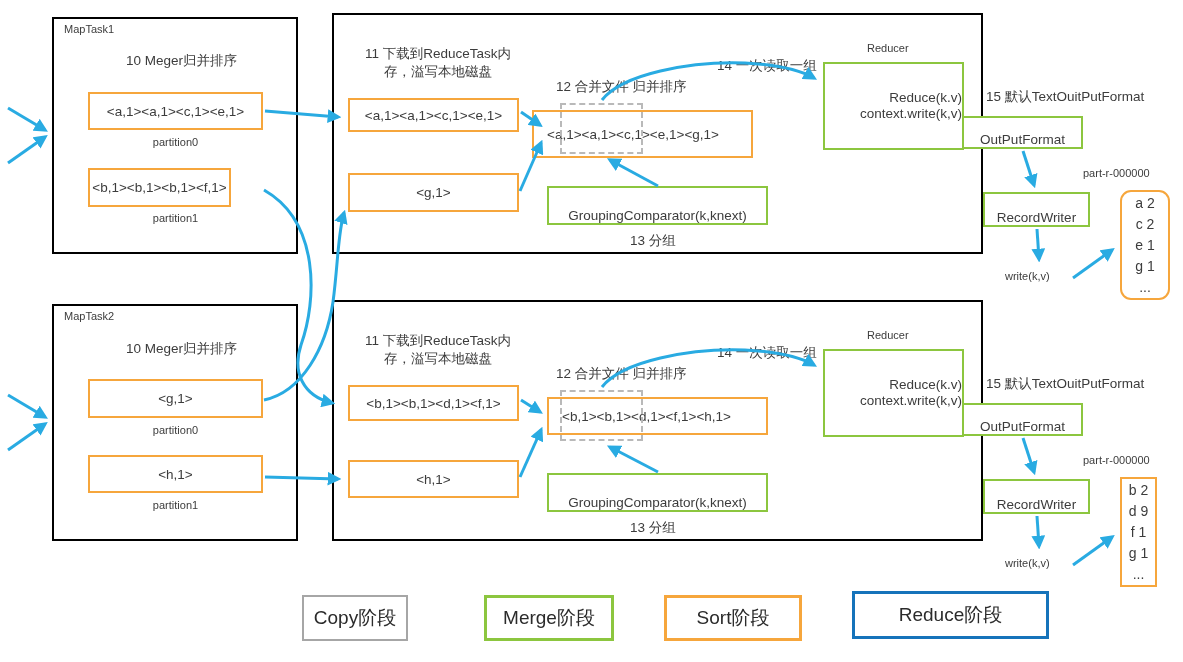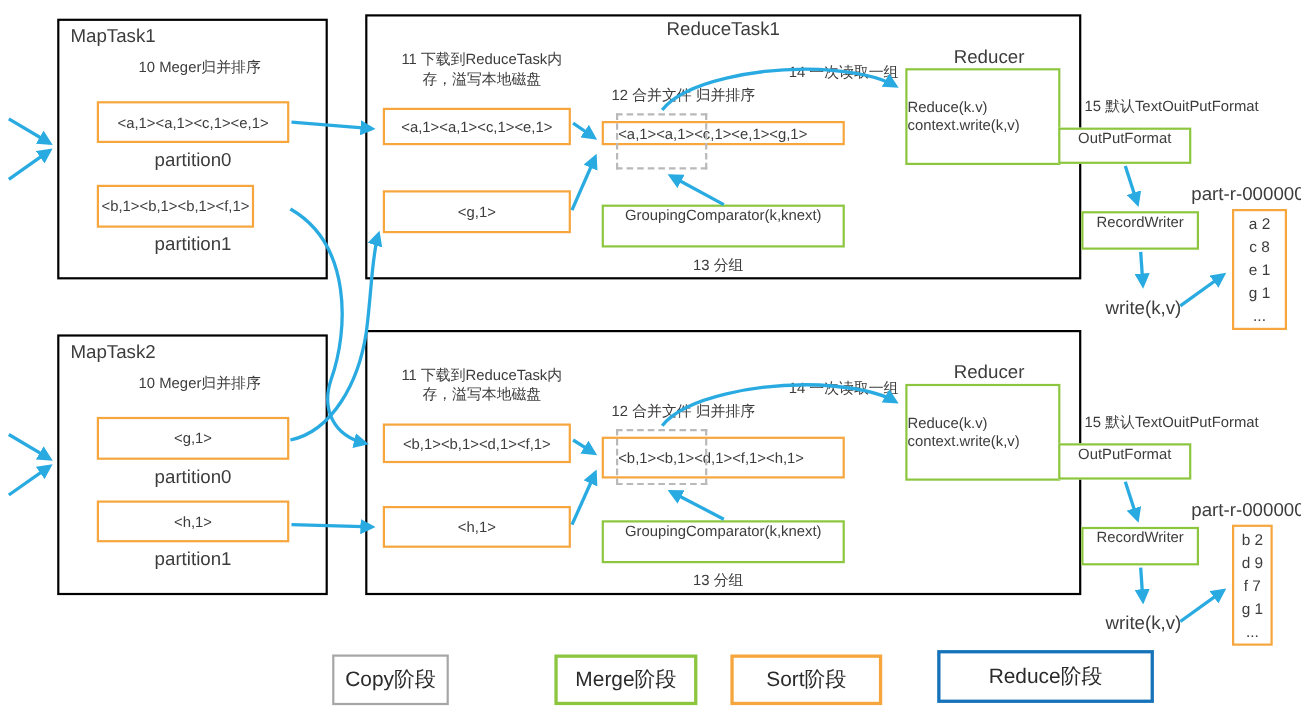--- a/index.html
+++ b/index.html
@@ -8,28 +8,28 @@
     font-family:"Liberation Sans", sans-serif; color:#3c3c3c; overflow:hidden;
   }
   .black-rect { position:absolute; border:2px solid #000; background:#fff; box-sizing:border-box; }
   .orange-box {
     position:absolute; border:2px solid #f6a63c; background:#fff; box-sizing:border-box;
     display:flex; align-items:center; justify-content:center;
     font-size:13.5px; color:#3c3c3c; white-space:nowrap; z-index:3;
   }
   .green-box {
     position:absolute; border:2px solid #8cc63f; background:#fff; box-sizing:border-box;
-    display:flex; align-items:flex-start; justify-content:center;
+    display:flex; align-items:flex-end; justify-content:center;
     font-size:13.5px; color:#3c3c3c; white-space:nowrap; z-index:4;
   }
   .dashed-box {
     position:absolute; border:2px dashed #b9b9b9; background:transparent;
     box-sizing:border-box; z-index:5;
   }
-  .lbl { position:absolute; font-size:17px; color:#3c3c3c; white-space:nowrap; z-index:3; }
+  .lbl { position:absolute; font-size:11px; color:#3c3c3c; white-space:nowrap; z-index:3; }
   .lbl-cn { font-size:13.5px; }
   .title-center { text-align:center; }
   .note-block { text-align:center; line-height:18px; }
   .merged-text { justify-content:flex-start; padding-left:13px; }
   .reducer-lines { flex-direction:column; line-height:16px; }
   .out-box { flex-direction:column; line-height:21px; font-size:14px; justify-content:center; }
   .legend-box {
     position:absolute; background:#fff; box-sizing:border-box; z-index:3;
     display:flex; align-items:center; justify-content:center;
     font-size:19px; color:#2b2b2b; white-space:nowrap;
@@ -51,46 +51,45 @@
 
   <div class="black-rect" style="left:52px; top:304px; width:246px; height:237px;"></div>
   <div class="lbl" style="left:64px; top:310px;">MapTask2</div>
   <div class="lbl lbl-cn" style="left:126px; top:340px;">10 Meger归并排序</div>
   <div class="orange-box" style="left:88px; top:379px; width:175px; height:39px;">&lt;g,1&gt;</div>
   <div class="lbl" style="left:88px; top:424px; width:175px; text-align:center;">partition0</div>
   <div class="orange-box" style="left:88px; top:455px; width:175px; height:38px;">&lt;h,1&gt;</div>
   <div class="lbl" style="left:88px; top:499px; width:175px; text-align:center;">partition1</div>
 
   <div class="black-rect" style="left:332px; top:13px; width:651px; height:241px;"></div>
-  <div class="lbl title-center" style="left:332px; top:17px; width:651px;">ReduceTask1</div>
   <div class="lbl lbl-cn note-block" style="left:350px; top:45px; width:176px;">
     <span>11 下载到ReduceTask内</span><br>
     <span>存，溢写本地磁盘</span>
   </div>
   <div class="orange-box" style="left:348px; top:98px; width:171px; height:34px;">&lt;a,1&gt;&lt;a,1&gt;&lt;c,1&gt;&lt;e,1&gt;</div>
   <div class="orange-box" style="left:348px; top:173px; width:171px; height:39px;">&lt;g,1&gt;</div>
   <div class="lbl lbl-cn" style="left:556px; top:78px;">12 合并文件 归并排序</div>
-  <div class="orange-box merged-text" style="left:547px; top:110px; width:221px; height:22px;">&lt;a,1&gt;&lt;a,1&gt;&lt;c,1&gt;&lt;e,1&gt;&lt;g,1&gt;</div>
+  <div class="orange-box merged-text" style="left:532px; top:110px; width:221px; height:48px;">&lt;a,1&gt;&lt;a,1&gt;&lt;c,1&gt;&lt;e,1&gt;&lt;g,1&gt;</div>
   <div class="dashed-box" style="left:560px; top:103px; width:83px; height:51px;"></div>
   <div class="green-box" style="left:547px; top:186px; width:221px; height:39px;">GroupingComparator(k,knext)</div>
   <div class="lbl lbl-cn" style="left:630px; top:232px;">13 分组</div>
   <div class="lbl lbl-cn" style="left:717px; top:57px;">14 一次读取一组</div>
   <div class="lbl" style="left:867px; top:42px;">Reducer</div>
   <div class="green-box reducer-lines" style="left:823px; top:62px; width:141px; height:88px;">
     <span>Reduce(k.v)</span>
     <span>context.write(k,v)</span>
   </div>
   <div class="lbl lbl-cn" style="left:986px; top:88px;">15 默认TextOuitPutFormat</div>
   <div class="green-box" style="left:962px; top:116px; width:121px; height:33px;">OutPutFormat</div>
   <div class="lbl" style="left:1083px; top:167px;">part-r-000000</div>
   <div class="green-box" style="left:983px; top:192px; width:107px; height:35px;">RecordWriter</div>
   <div class="lbl" style="left:1005px; top:270px;">write(k,v)</div>
-  <div class="orange-box out-box" style="left:1120px; top:190px; width:50px; height:110px;">
+  <div class="orange-box out-box" style="left:1120px; top:190px; width:50px; height:110px;border-radius:11px;">
     <span>a 2</span>
-    <span>c 8</span>
+    <span>c 2</span>
     <span>e 1</span>
     <span>g 1</span>
     <span>...</span>
   </div>
 
   <div class="black-rect" style="left:332px; top:300px; width:651px; height:241px;"></div>
   <div class="lbl lbl-cn note-block" style="left:350px; top:332px; width:176px;">
     <span>11 下载到ReduceTask内</span><br>
     <span>存，溢写本地磁盘</span>
   </div>
@@ -108,27 +107,27 @@
     <span>context.write(k,v)</span>
   </div>
   <div class="lbl lbl-cn" style="left:986px; top:375px;">15 默认TextOuitPutFormat</div>
   <div class="green-box" style="left:962px; top:403px; width:121px; height:33px;">OutPutFormat</div>
   <div class="lbl" style="left:1083px; top:454px;">part-r-000000</div>
   <div class="green-box" style="left:983px; top:479px; width:107px; height:35px;">RecordWriter</div>
   <div class="lbl" style="left:1005px; top:557px;">write(k,v)</div>
   <div class="orange-box out-box" style="left:1120px; top:477px; width:37px; height:110px;">
     <span>b 2</span>
     <span>d 9</span>
-    <span>f 7</span>
+    <span>f 1</span>
     <span>g 1</span>
     <span>...</span>
   </div>
 
   <div class="legend-box" style="left:302px; top:595px; width:106px; height:46px; border:2px solid #a6a6a6;">Copy阶段</div>
-  <div class="legend-box" style="left:504px; top:595px; width:130px; height:46px; border:3px solid #8cc63f;">Merge阶段</div>
+  <div class="legend-box" style="left:484px; top:595px; width:130px; height:46px; border:3px solid #8cc63f;">Merge阶段</div>
   <div class="legend-box" style="left:664px; top:595px; width:138px; height:46px; border:3px solid #f6a63c;">Sort阶段</div>
   <div class="legend-box" style="left:852px; top:591px; width:197px; height:48px; border:3px solid #1673ba;">Reduce阶段</div>
 
   <svg class="arrow-layer" width="1183" height="662" viewBox="0 0 1183 662">
     <defs>
       <marker id="ah" viewBox="0 0 10 10" refX="7.5" refY="5" markerWidth="4.6" markerHeight="4.6" orient="auto-start-reverse">
         <path d="M0,0 L10,5 L0,10 z" fill="#29abe2"></path>
       </marker>
     </defs>
     <g stroke="#29abe2" stroke-width="3" fill="none">

